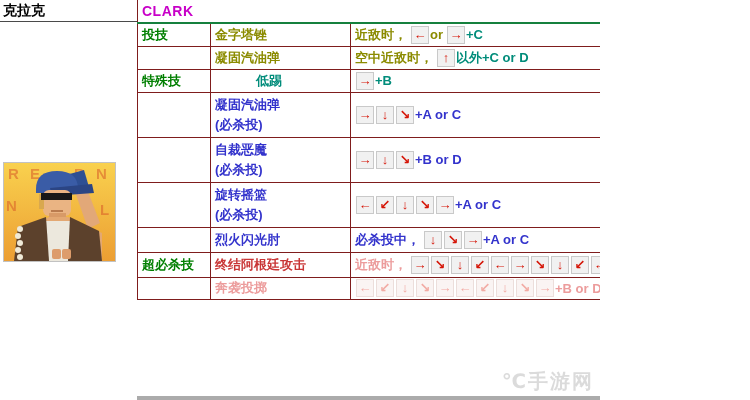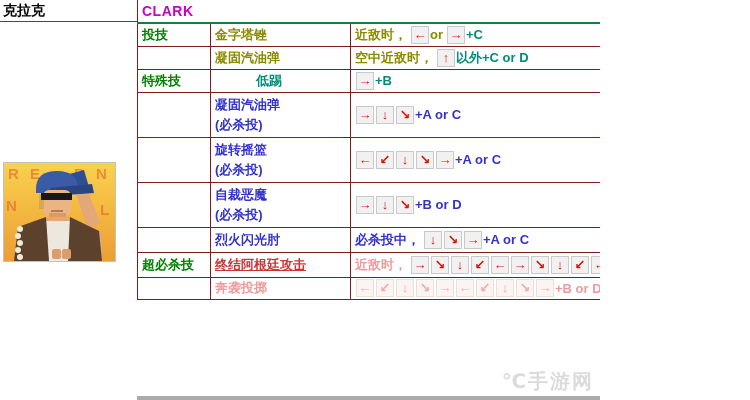--- a/index.html
+++ b/index.html
@@ -122,43 +122,43 @@
           <td class="cat"></td>
           <td class="name" style="color: var(--blue);">
             <div>凝固汽油弹</div>
             <div>(必杀投)</div>
           </td>
           <td class="cmd"><span class="abox">→</span><span class="abox">↓</span><span class="abox">↘</span><span class="ctext" style="color: var(--blue);">+A or C</span></td>
         </tr>
         <tr style="height: 45px;">
           <td class="cat"></td>
           <td class="name" style="color: var(--blue);">
+            <div>自裁恶魔</div>
+            <div>(必杀投)</div>
+          </td>
+          <td class="cmd"><span class="abox">→</span><span class="abox">↓</span><span class="abox">↘</span><span class="ctext" style="color: var(--blue);">+B or D</span></td>
+        </tr>
+        <tr style="height: 45px;">
+          <td class="cat"></td>
+          <td class="name" style="color: var(--blue);">
             <div>旋转摇篮</div>
             <div>(必杀投)</div>
           </td>
           <td class="cmd"><span class="abox">←</span><span class="abox">↙</span><span class="abox">↓</span><span class="abox">↘</span><span class="abox">→</span><span class="ctext" style="color: var(--blue);">+A or C</span></td>
-        </tr>
-        <tr style="height: 45px;">
-          <td class="cat"></td>
-          <td class="name" style="color: var(--blue);">
-            <div>自裁恶魔</div>
-            <div>(必杀投)</div>
-          </td>
-          <td class="cmd"><span class="abox">→</span><span class="abox">↓</span><span class="abox">↘</span><span class="ctext" style="color: var(--blue);">+B or D</span></td>
         </tr>
         <tr style="height: 25px;">
           <td class="cat"></td>
           <td class="name" style="color: var(--blue);">
             <div>烈火闪光肘</div>
           </td>
           <td class="cmd"><span class="ctext" style="color: var(--blue);">必杀投中，</span><span class="abox">↓</span><span class="abox">↘</span><span class="abox">→</span><span class="ctext" style="color: var(--blue);">+A or C</span></td>
         </tr>
         <tr style="height: 25px;">
           <td class="cat">超必杀技</td>
-          <td class="name" style="color: var(--red); text-decoration: underline;">
+          <td class="name" style="color: var(--red);">
             <div>终结阿根廷攻击</div>
           </td>
           <td class="cmd"><span class="ctext" style="color: var(--salmon);">近敌时，</span><span class="abox">→</span><span class="abox">↘</span><span class="abox">↓</span><span class="abox">↙</span><span class="abox">←</span><span class="abox">→</span><span class="abox">↘</span><span class="abox">↓</span><span class="abox">↙</span><span class="abox">←</span><span class="ctext" style="color: var(--salmon);">+A or C</span></td>
         </tr>
         <tr style="height: 22px;">
           <td class="cat"></td>
           <td class="name" style="color: var(--salmon);">
             <div>奔袭投掷</div>
           </td>
           <td class="cmd"><span class="abox faded">←</span><span class="abox faded">↙</span><span class="abox faded">↓</span><span class="abox faded">↘</span><span class="abox faded">→</span><span class="abox faded">←</span><span class="abox faded">↙</span><span class="abox faded">↓</span><span class="abox faded">↘</span><span class="abox faded">→</span><span class="ctext" style="color: var(--salmon);">+B or D</span></td>

